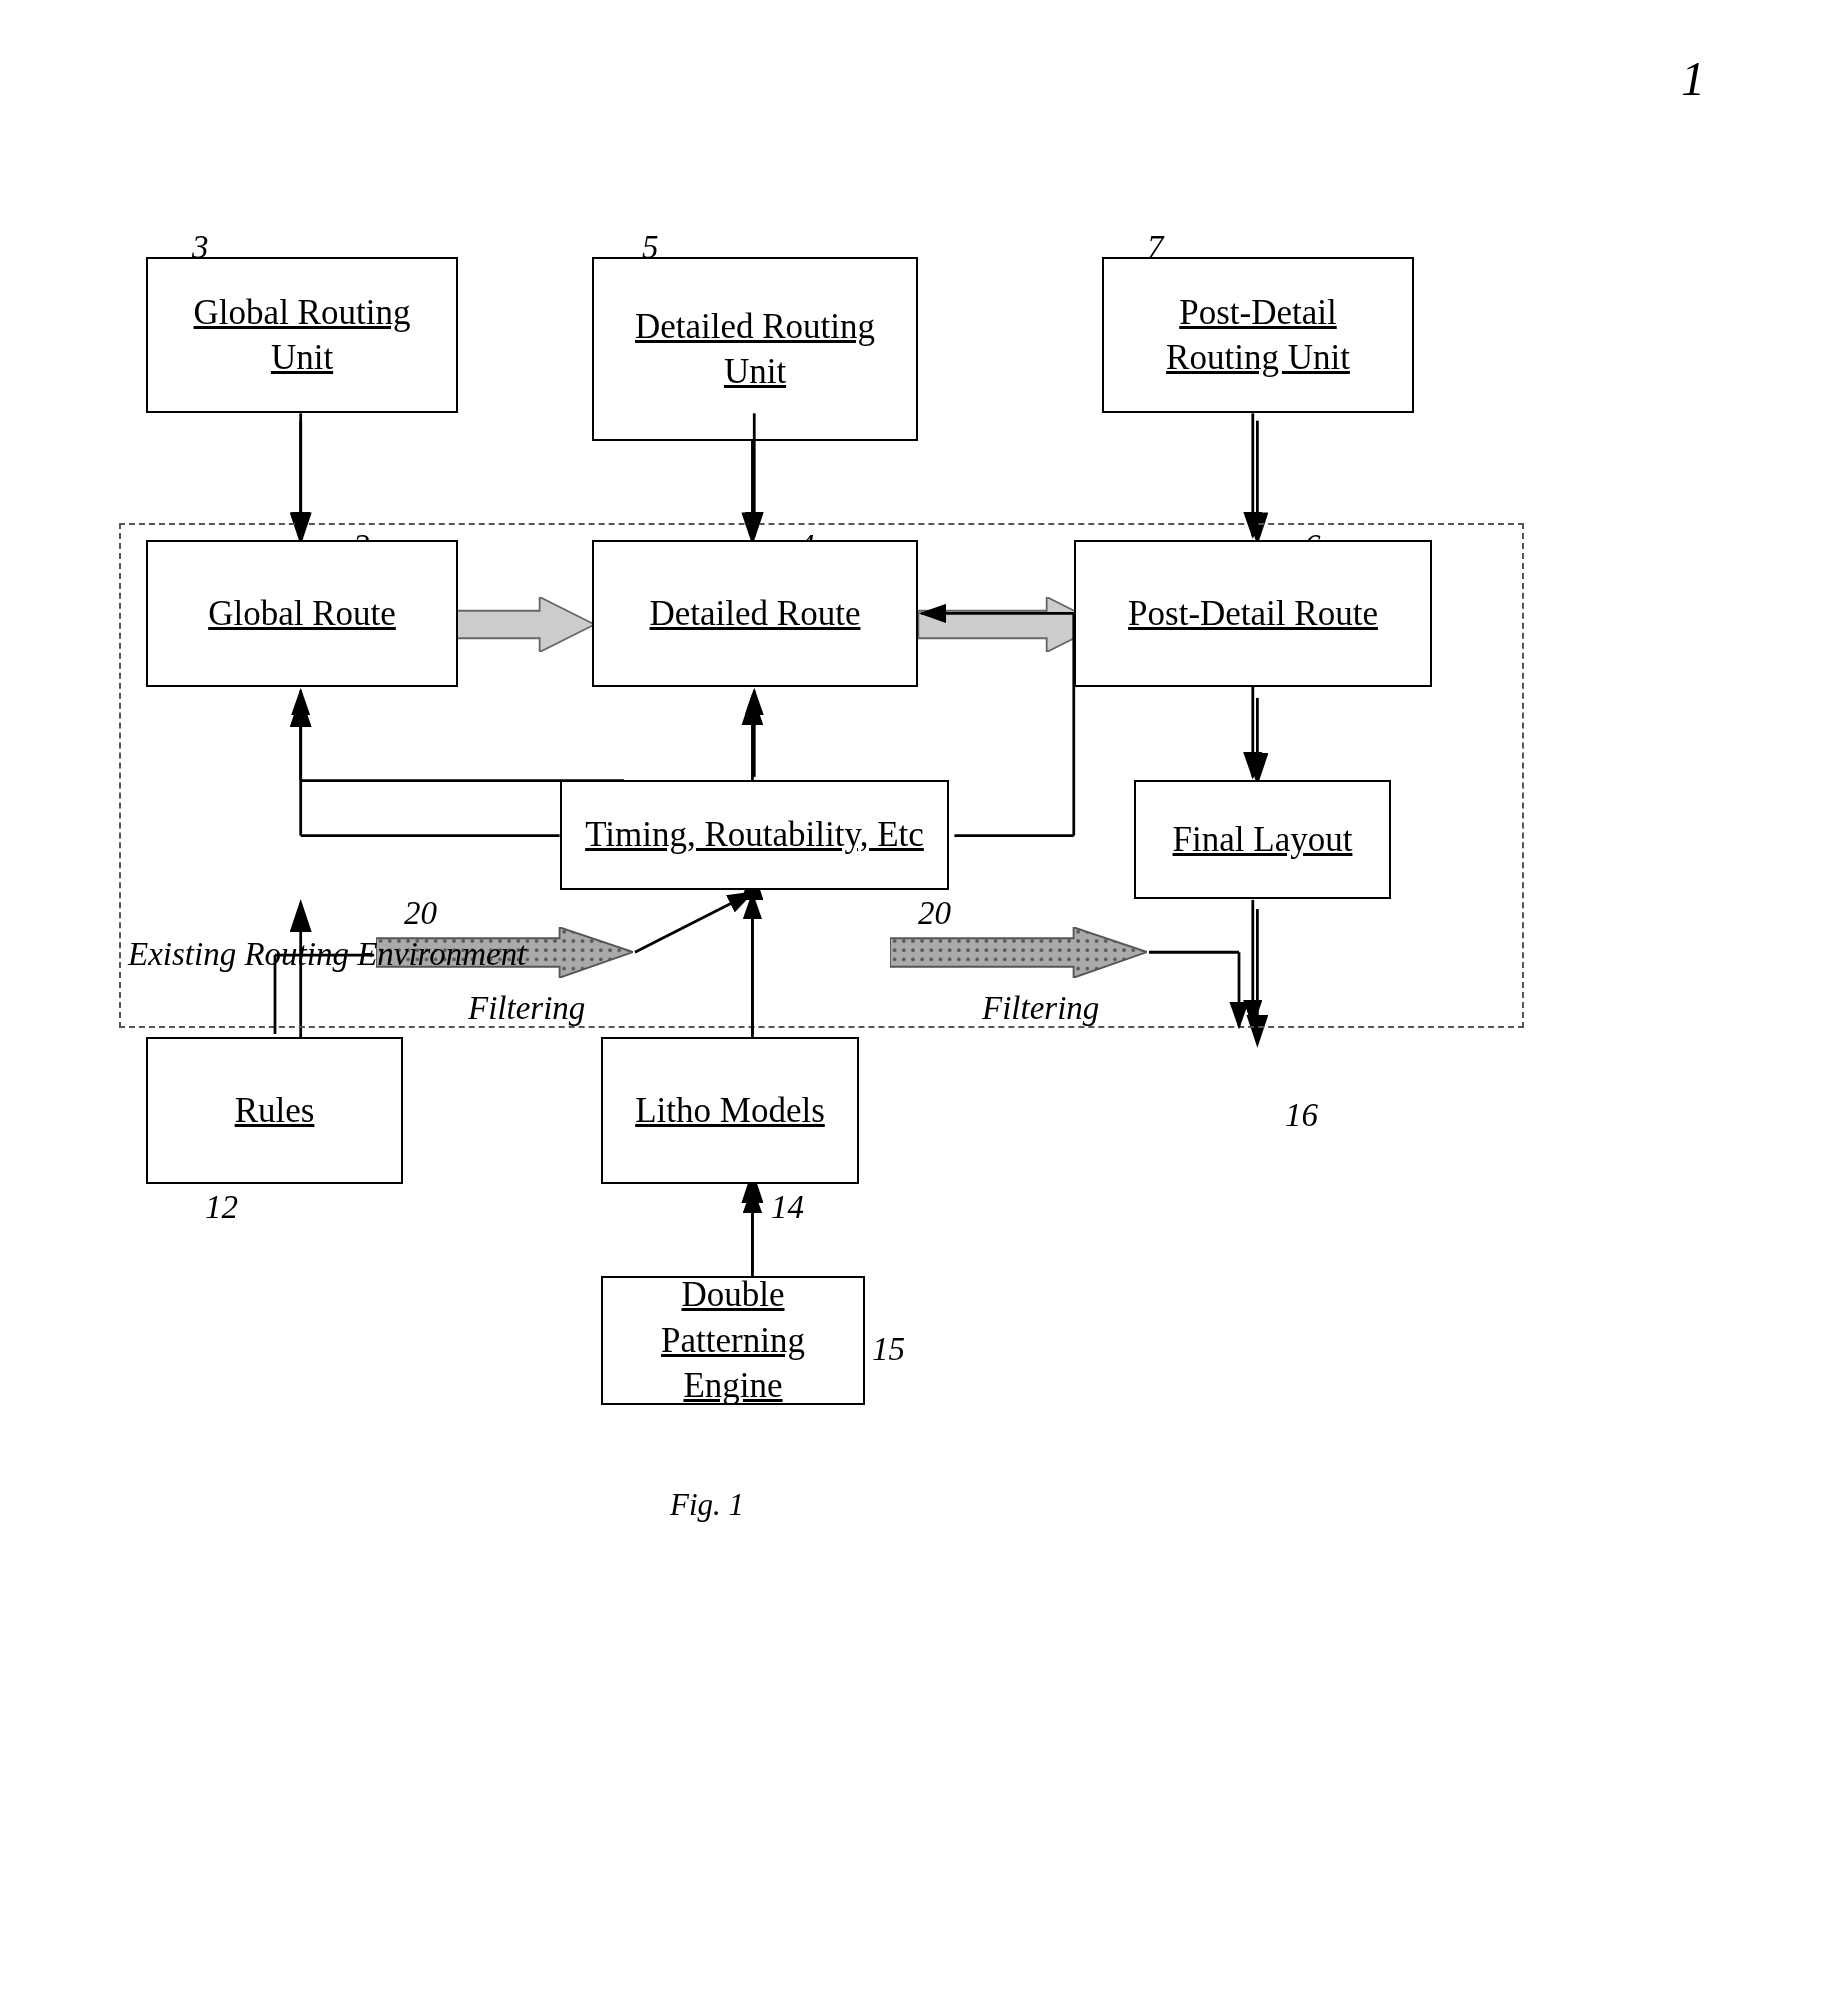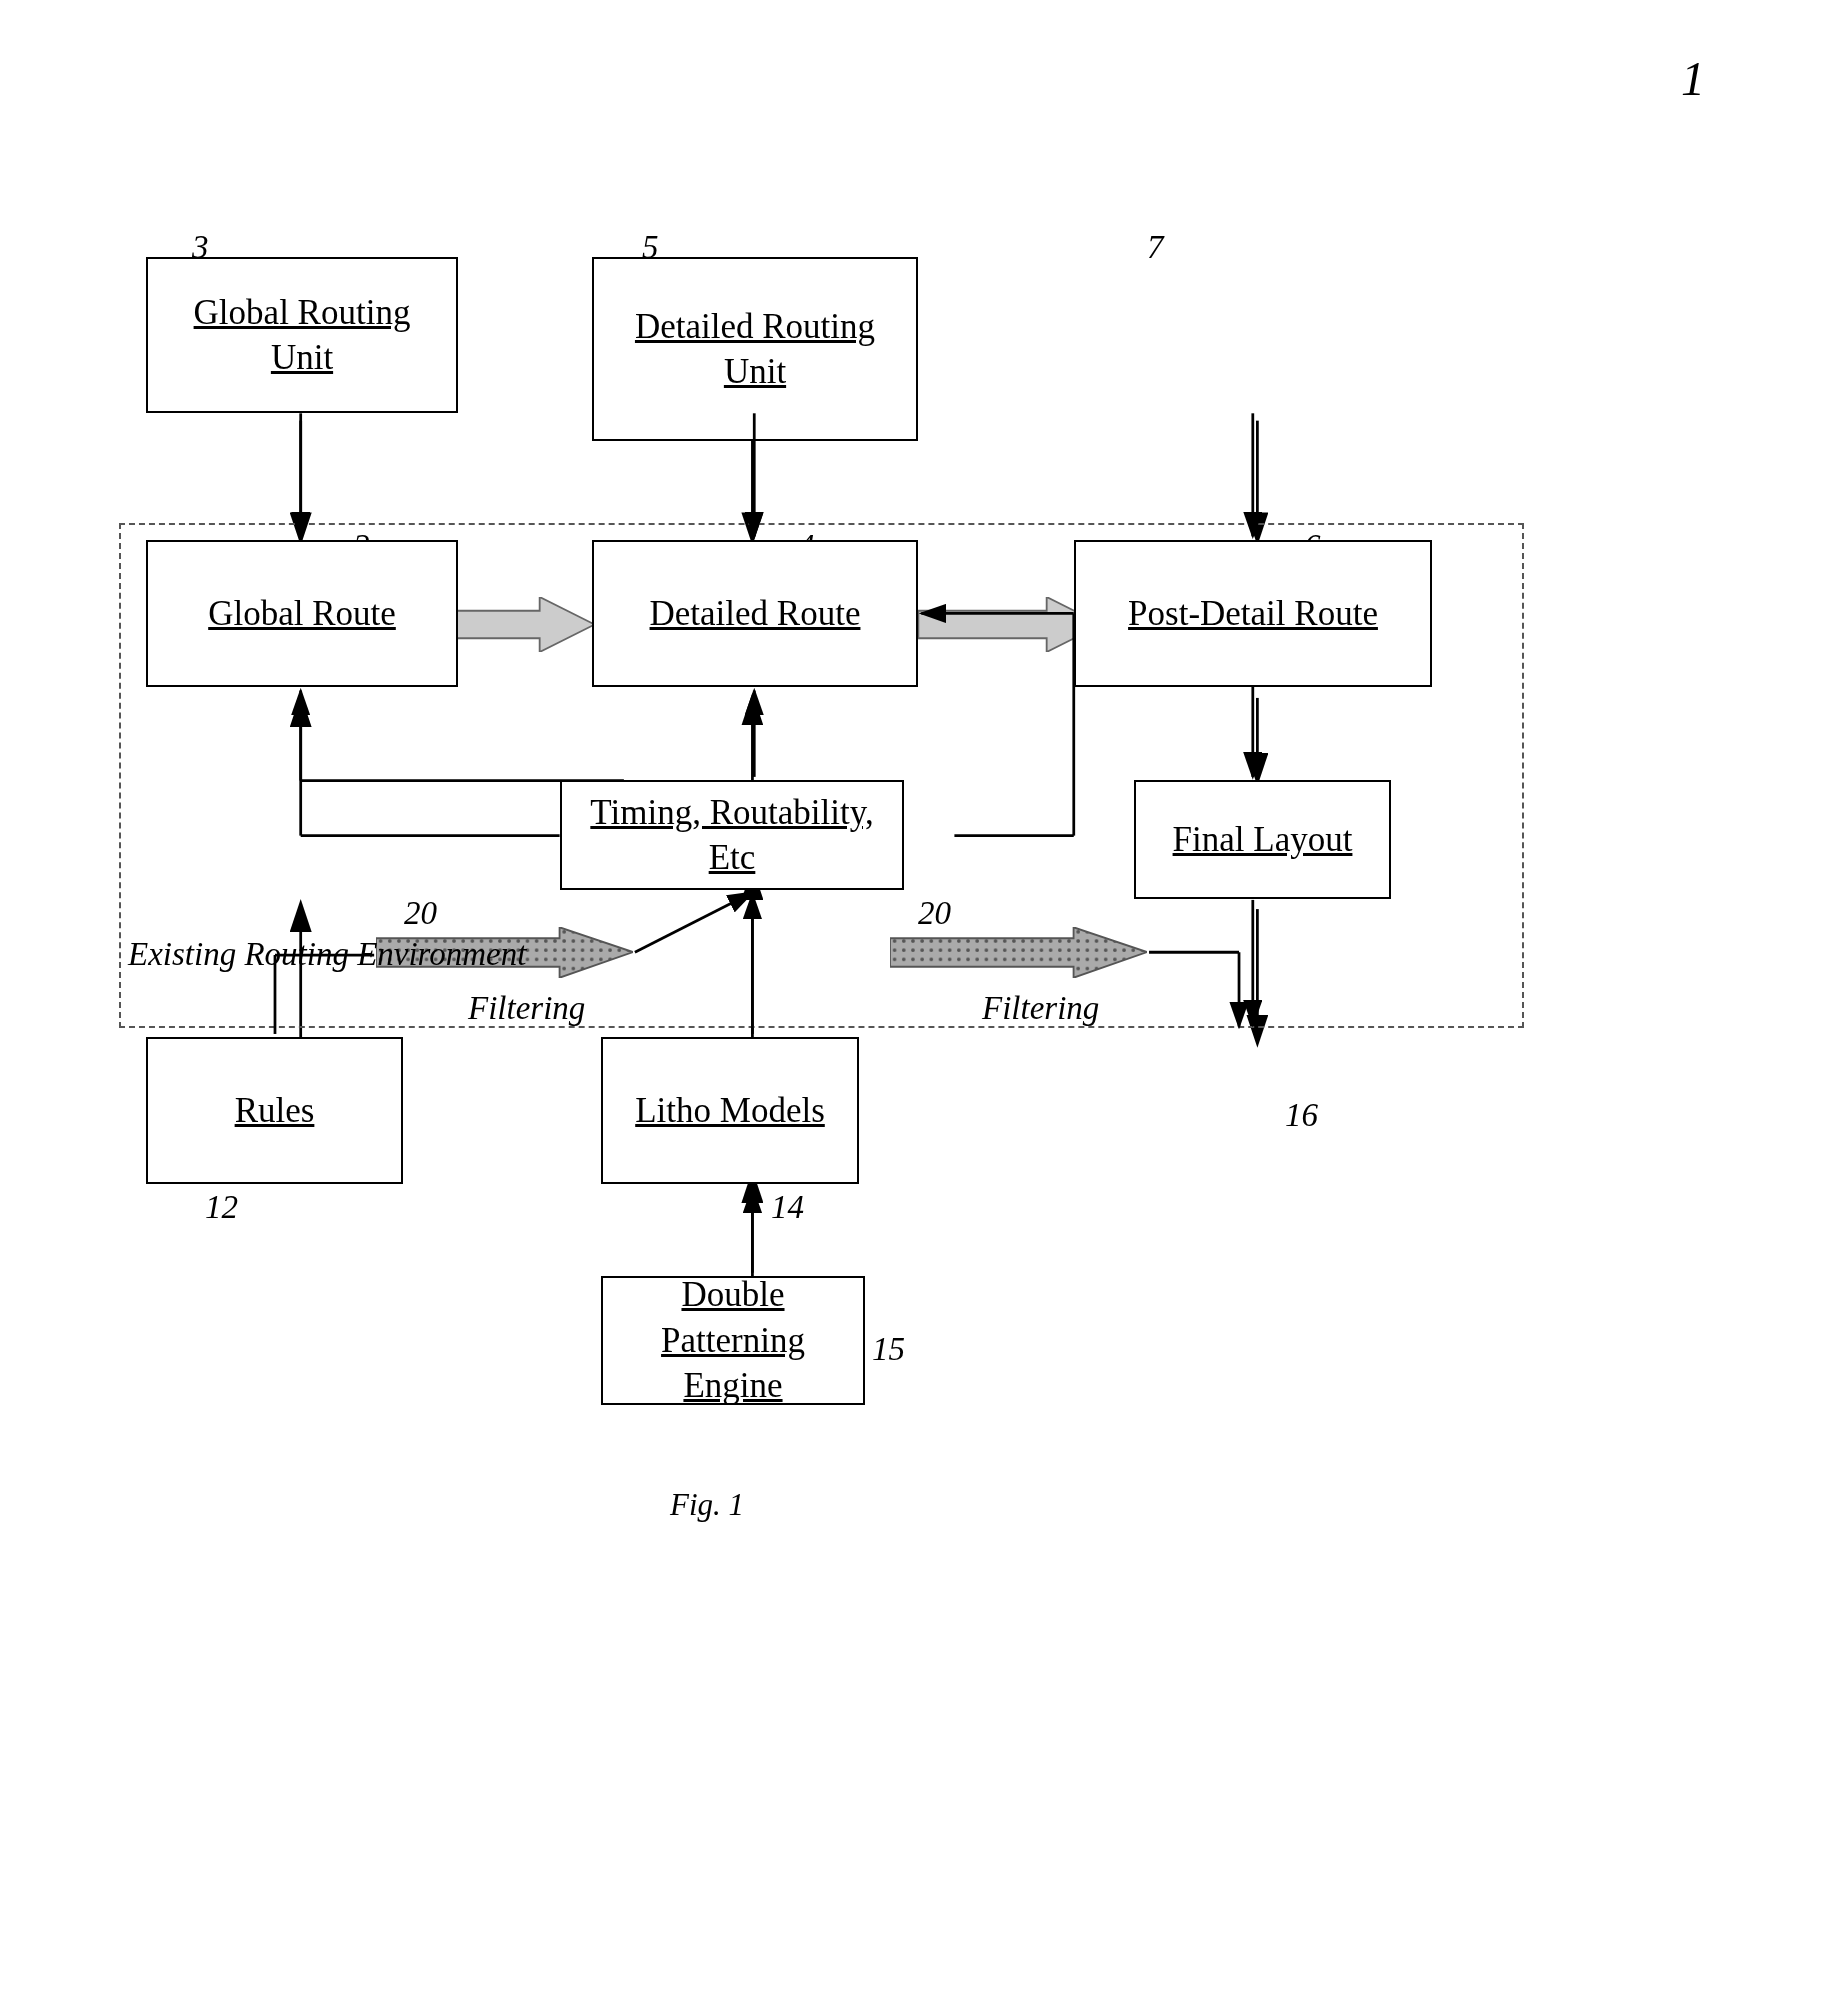--- a/index.html
+++ b/index.html
@@ -215,34 +215,38 @@
   <div class="box" style="left:73px; top:147px; width:312px; height:156px;">
     <span class="box-label" style="white-space:pre-line;">Global Routing
 Unit</span>
   </div>
 
   <div class="box" style="left:519px; top:147px; width:326px; height:184px;">
     <span class="box-label" style="white-space:pre-line;">Detailed Routing
 Unit</span>
   </div>
 
+  <div class="box" style="left:1029px; top:147px; width:312px; height:156px;">
+    <span class="box-label" style="white-space:pre-line;">Post-Detail
+Routing Unit</span>
+  </div>
 
   <div class="box" style="left:73px; top:430px; width:312px; height:147px;">
     <span class="box-label">Global Route</span>
   </div>
 
   <div class="box" style="left:519px; top:430px; width:326px; height:147px;">
     <span class="box-label">Detailed Route</span>
   </div>
 
   <div class="box" style="left:1001px; top:430px; width:358px; height:147px;">
     <span class="box-label">Post-Detail Route</span>
   </div>
 
-  <div class="box" style="left:487px; top:670px; width:344px; height:110px;">
+  <div class="box" style="left:487px; top:670px; width:389px; height:110px;">
     <span class="box-label">Timing, Routability, Etc</span>
   </div>
 
   <div class="box" style="left:1061px; top:670px; width:257px; height:119px;">
     <span class="box-label">Final Layout</span>
   </div>
 
   <div class="box" style="left:73px; top:927px; width:257px; height:147px;">
     <span class="box-label">Rules</span>
   </div>

